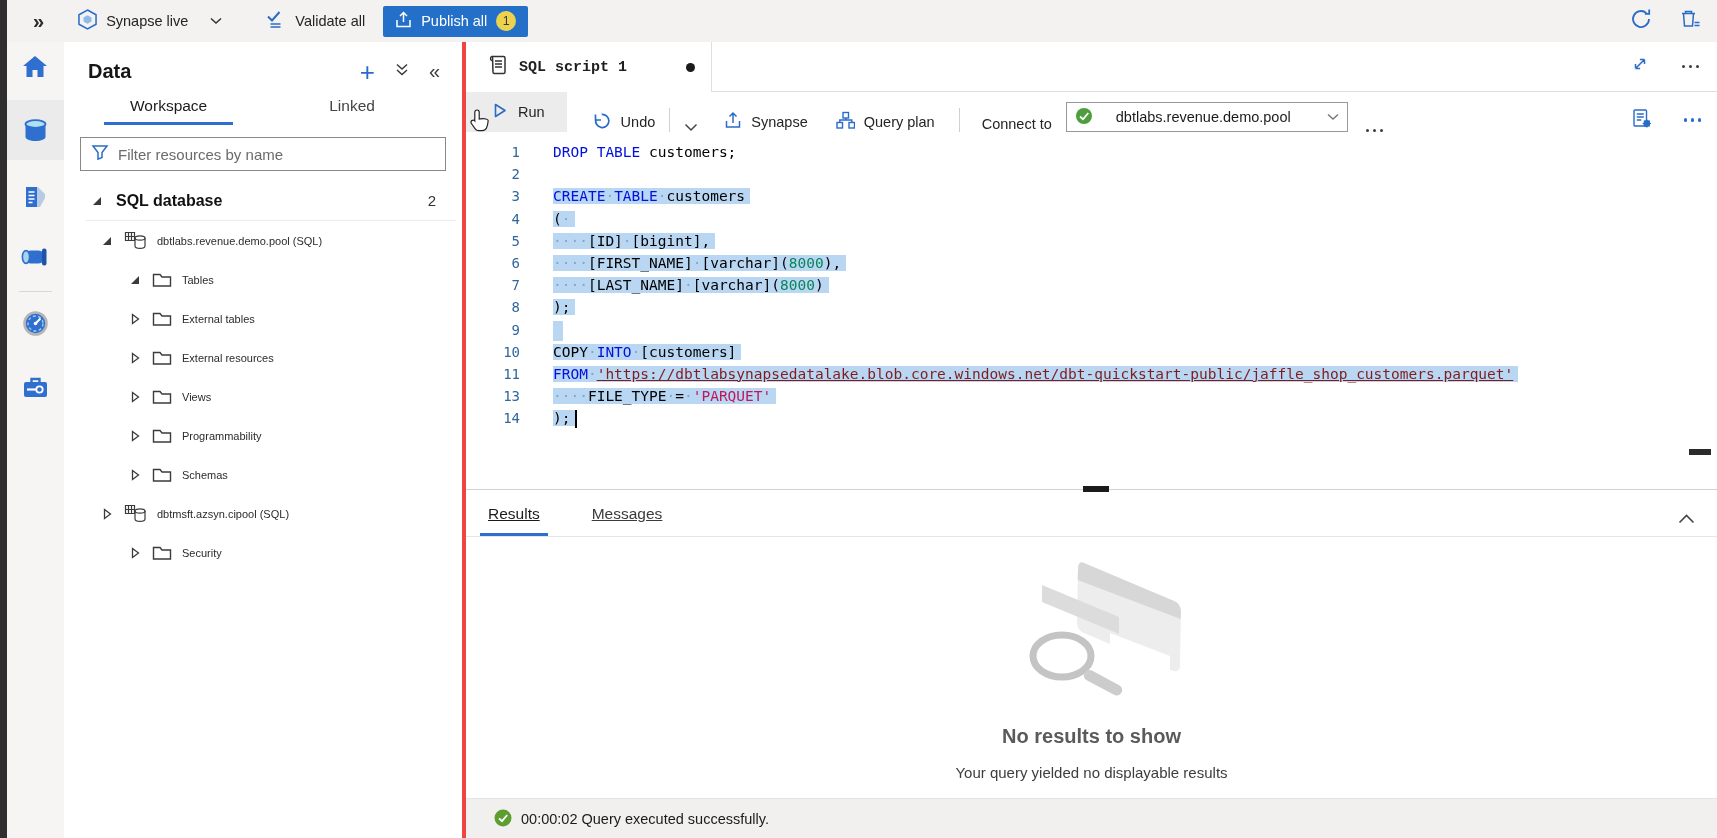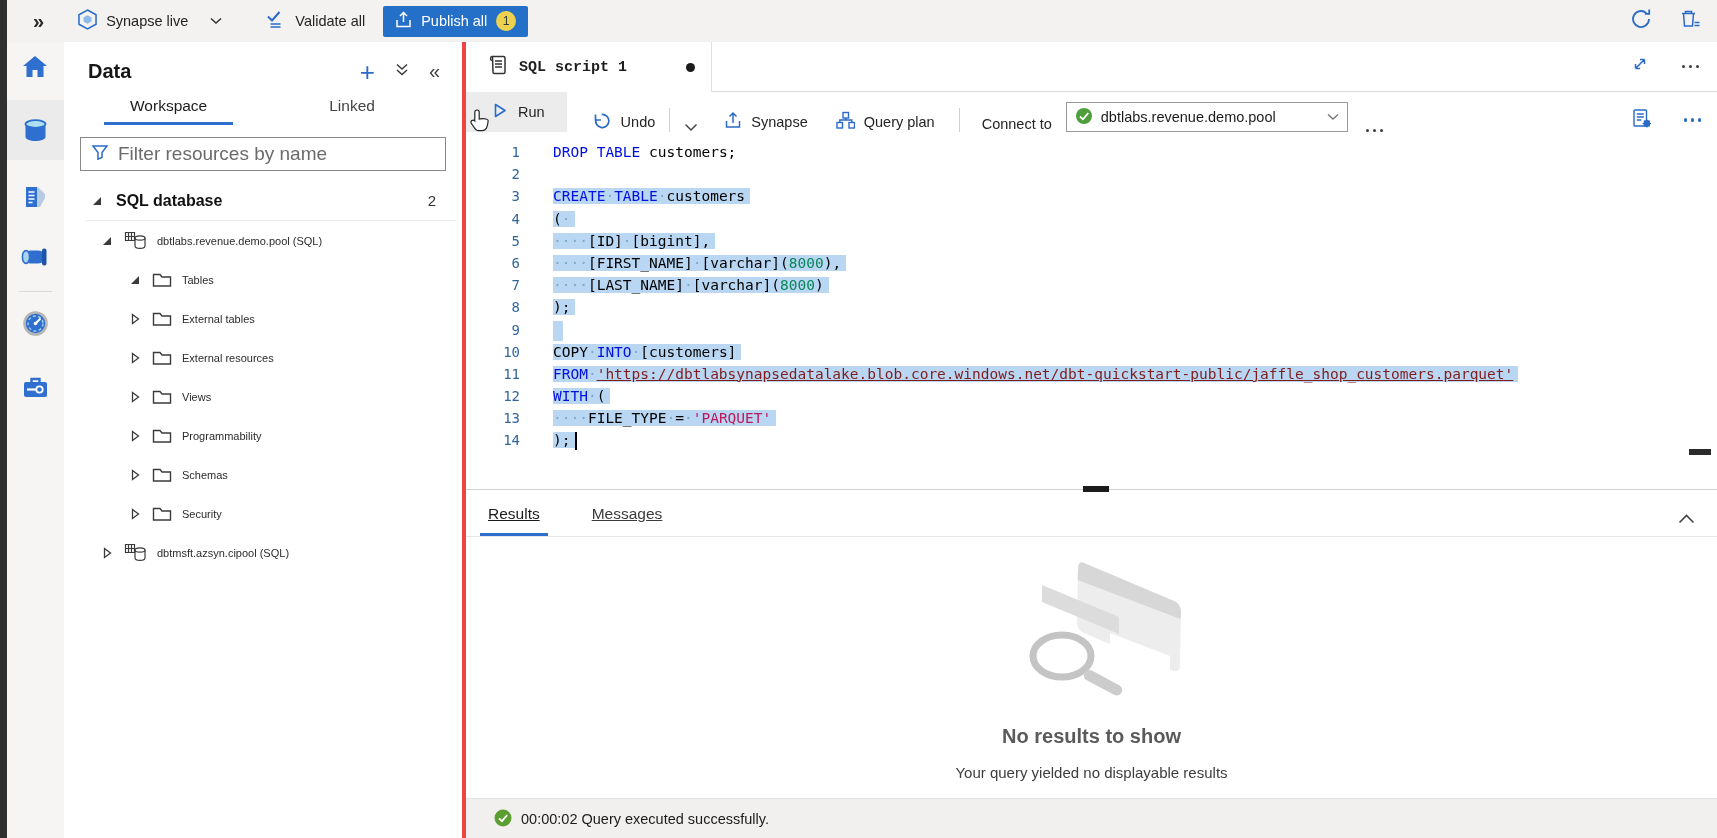--- a/index.html
+++ b/index.html
@@ -39,21 +39,21 @@
   .dp-title { font-size:20px; font-weight:bold; color:#161616; }
   .dp-actions { margin-left:auto; display:flex; align-items:center; gap:20px; }
   .dp-plus { color:#2b6bc8; font-size:26px; font-weight:normal; line-height:20px; }
   .dp-collapse { font-size:20px; color:#3b3b3b; }
   .dp-tabs { display:flex; padding-left:40px; gap:70px; margin-top:10px; }
   .dp-tab { padding:0 26px 10px; font-size:15.5px; color:#444; position:relative; }
   .dp-tab.active { color:#1b1b1b; }
   .dp-tab.active::after { content:''; position:absolute; left:0; right:0; bottom:0; height:3px; background:#2f6fd0; }
   .dp-filter { margin:12px 16px 6px; height:34px; border:1px solid #8a8886; display:flex;
     align-items:center; padding:0 10px; gap:9px; background:#fff; }
-  .dp-filter input { border:none; outline:none; flex:1; font-size:19px; font-family:inherit; color:#333; }
+  .dp-filter input { border:none; outline:none; flex:1; font-size:15px; font-family:inherit; color:#333; }
   .dp-filter input::placeholder { color:#6b6b6b; }
   .tree { margin-top:10px; }
   .tree-row { height:39px; display:flex; align-items:center; }
   .twisty { width:14px; display:flex; align-items:center; justify-content:center; }
   .tree-icon { margin-left:10px; display:flex; }
   .tree-label { margin-left:10px; font-size:11px; color:#2b2b2b; white-space:nowrap; }
   .tree-row.section .tree-label { margin-left:12px; font-size:16px; font-weight:600; color:#111; }
   .tree-count { margin-left:auto; margin-right:26px; font-size:15px; color:#333; }
   .tree-sep { height:1px; background:#ececec; margin:0 6px 0 22px; }
 
@@ -65,21 +65,21 @@
   .doc-tab .lbl { margin-left:11px; font-size:15px; font-weight:600; color:#201f1e; }
   .dirty-dot { margin-left:auto; width:9px; height:9px; border-radius:50%; background:#1b1b1b; }
   .strip-rest { flex:1; border-bottom:1px solid #e1dfdd; display:flex; align-items:center;
     justify-content:flex-end; gap:34px; padding-right:18px; }
 
   .toolbar { height:40px; display:flex; align-items:flex-end; position:relative; font-size:14.5px; color:#242424; }
   .tb-run { height:40px; display:flex; align-items:center; gap:10px; padding:0 22px 0 26px; background:#ececec; }
   .tb-item { display:flex; align-items:center; gap:9px; }
   .tb-div { width:1px; height:24px; background:#d0d0d0; }
   .pool-dd { height:30px; width:282px; border:1px solid #9b9998; background:#fff; display:flex;
-    align-items:center; padding:12px 8px; gap:8px; }
+    align-items:center; padding:12px 8px; gap:23px; }
   .pool-dd .lbl { flex:1; font-size:14.5px; color:#1b1b1b; white-space:nowrap; overflow:hidden; }
   .tb-right { position:absolute; right:16px; display:flex; align-items:center; gap:32px; }
   .dots { display:flex; gap:3.5px; }
   .dots i { width:3.5px; height:3.5px; border-radius:50%; background:#3d3d3d; }
   .dots.blue i { background:#2b6bc8; }
 
   
   .code-area { position:relative; height:357px; padding-top:9px; overflow:hidden;
     font-family:"DejaVu Sans Mono", monospace; font-size:14.5px; }
   .code-line { display:flex; height:22.2px; line-height:22.2px; white-space:pre; }
@@ -350,49 +350,49 @@
               <path d="M2.5 1.5 L8.5 6 L2.5 10.5 Z" fill="none" stroke="#3b3b3b" stroke-width="1.3"></path>
             </svg>
           </span>
           <span class="tree-icon">
             <svg width="20" height="16">
               <path d="M1.5 14 V2.5 h6.5 l2 2.5 h8.5 V14 Z" fill="none" stroke="#3b3b3b" stroke-width="1.4"></path>
             </svg>
           </span>
           <span class="tree-label">Schemas</span>
         </div>
-        <div class="tree-row folder" style="padding-left: 64px;">
-          <span class="twisty">
-            <svg width="10" height="12">
-              <path d="M2.5 1.5 L8.5 6 L2.5 10.5 Z" fill="none" stroke="#3b3b3b" stroke-width="1.3"></path>
-            </svg>
-          </span>
-          <span class="tree-icon">
-            <svg width="20" height="16">
-              <path d="M1.5 14 V2.5 h6.5 l2 2.5 h8.5 V14 Z" fill="none" stroke="#3b3b3b" stroke-width="1.4"></path>
-            </svg>
-          </span>
-          <span class="tree-label">Security</span>
-        </div>
         <div class="tree-row pool" style="padding-left: 36px;">
           <span class="twisty">
             <svg width="10" height="12">
               <path d="M2.5 1.5 L8.5 6 L2.5 10.5 Z" fill="none" stroke="#3b3b3b" stroke-width="1.3"></path>
             </svg>
           </span>
           <span class="tree-icon">
             <svg width="23" height="19">
               <g fill="none" stroke="#3b3b3b" stroke-width="1.2">
                 <path d="M1.5 1.5 h9 v8 h-9 Z M1.5 5.5 h9 M4.5 1.5 v8 M7.5 1.5 v8"></path>
                 <path d="M11 7 v8 c0 1.4 2.3 2.4 5 2.4 s5-1 5-2.4 V7"></path>
                 <ellipse cx="16" cy="7" rx="5" ry="2.2"></ellipse>
               </g>
             </svg>
           </span>
           <span class="tree-label">dbtmsft.azsyn.cipool (SQL)</span>
+        </div>
+        <div class="tree-row folder" style="padding-left: 64px;">
+          <span class="twisty">
+            <svg width="10" height="12">
+              <path d="M2.5 1.5 L8.5 6 L2.5 10.5 Z" fill="none" stroke="#3b3b3b" stroke-width="1.3"></path>
+            </svg>
+          </span>
+          <span class="tree-icon">
+            <svg width="20" height="16">
+              <path d="M1.5 14 V2.5 h6.5 l2 2.5 h8.5 V14 Z" fill="none" stroke="#3b3b3b" stroke-width="1.4"></path>
+            </svg>
+          </span>
+          <span class="tree-label">Security</span>
         </div>
       </div>
   </div>
 
   <div class="editor-pane">
 
     <div class="tabstrip">
       <div class="doc-tab">
         <span>
           <svg width="20" height="22" viewBox="0 0 20 22">
@@ -505,21 +505,20 @@
         <div class="code-line"><span class="ln">2</span><span class="lc"></span></div>
         <div class="code-line"><span class="ln">3</span><span class="lc"><span class="selwrap"><span class="tok-kw">CREATE</span><span class="tok-ws">·</span><span class="tok-kw">TABLE</span><span class="tok-ws">·</span><span class="tok-pl">customers</span></span></span></div>
         <div class="code-line"><span class="ln">4</span><span class="lc"><span class="selwrap"><span class="tok-pl">(</span><span class="tok-ws">·</span></span></span></div>
         <div class="code-line"><span class="ln">5</span><span class="lc"><span class="selwrap"><span class="tok-ws">····</span><span class="tok-pl">[ID]</span><span class="tok-ws">·</span><span class="tok-pl">[bigint],</span></span></span></div>
         <div class="code-line"><span class="ln">6</span><span class="lc"><span class="selwrap"><span class="tok-ws">····</span><span class="tok-pl">[FIRST_NAME]</span><span class="tok-ws">·</span><span class="tok-pl">[varchar](</span><span class="tok-num">8000</span><span class="tok-pl">),</span></span></span></div>
         <div class="code-line"><span class="ln">7</span><span class="lc"><span class="selwrap"><span class="tok-ws">····</span><span class="tok-pl">[LAST_NAME]</span><span class="tok-ws">·</span><span class="tok-pl">[varchar](</span><span class="tok-num">8000</span><span class="tok-pl">)</span></span></span></div>
         <div class="code-line"><span class="ln">8</span><span class="lc"><span class="selwrap"><span class="tok-pl">);</span></span></span></div>
         <div class="code-line"><span class="ln">9</span><span class="lc"><span class="selwrap empty"></span></span></div>
         <div class="code-line"><span class="ln">10</span><span class="lc"><span class="selwrap"><span class="tok-pl">COPY</span><span class="tok-ws">·</span><span class="tok-kw">INTO</span><span class="tok-ws">·</span><span class="tok-pl">[customers]</span></span></span></div>
         <div class="code-line"><span class="ln">11</span><span class="lc"><span class="selwrap"><span class="tok-kw">FROM</span><span class="tok-ws">·</span><span class="tok-strlink">'https://dbtlabsynapsedatalake.blob.core.windows.net/dbt-quickstart-public/jaffle_shop_customers.parquet'</span></span></span></div>
-        <div class="code-line"><span class="ln">12</span><span class="lc"><span class="selwrap"><span class="tok-kw">WITH</span><span class="tok-ws">·</span><span class="tok-pl">(</span></span></span></div>
         <div class="code-line"><span class="ln">13</span><span class="lc"><span class="selwrap"><span class="tok-ws">····</span><span class="tok-pl">FILE_TYPE</span><span class="tok-ws">·</span><span class="tok-pl">=</span><span class="tok-ws">·</span><span class="tok-str">'PARQUET'</span></span></span></div>
         <div class="code-line"><span class="ln">14</span><span class="lc"><span class="selwrap"><span class="tok-pl">);</span></span><span class="caret"></span></span></div>
       </div>
 
     <div class="splitter">
       <div class="grip"></div>
     </div>
 
     <div class="results-tabs">
       <span class="r-tab active">Results</span>

